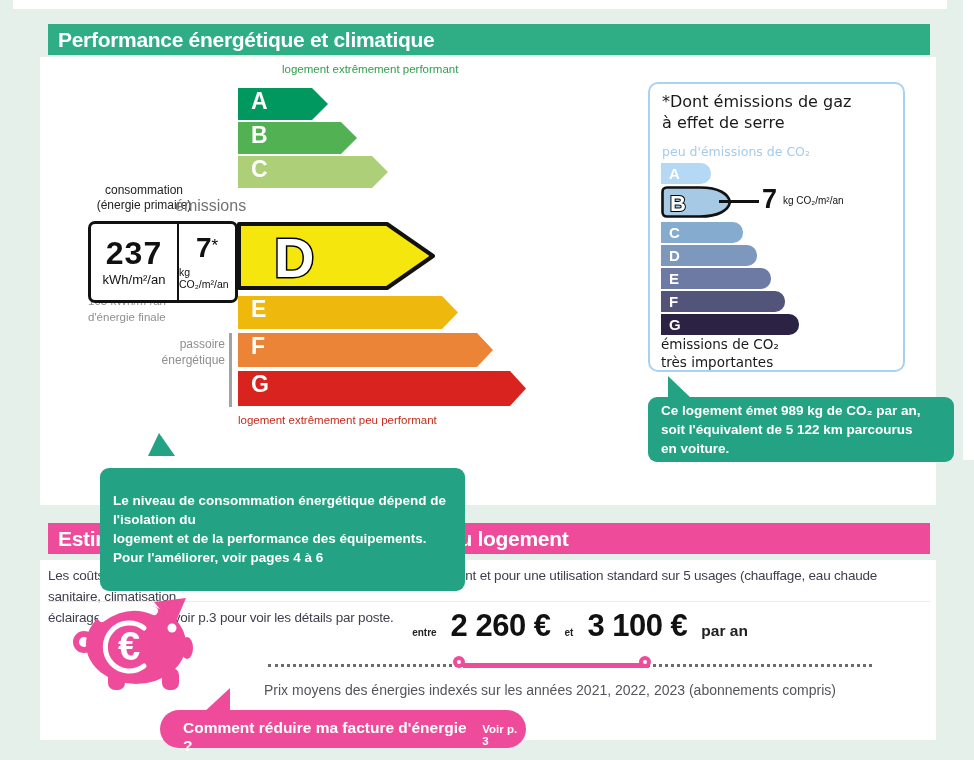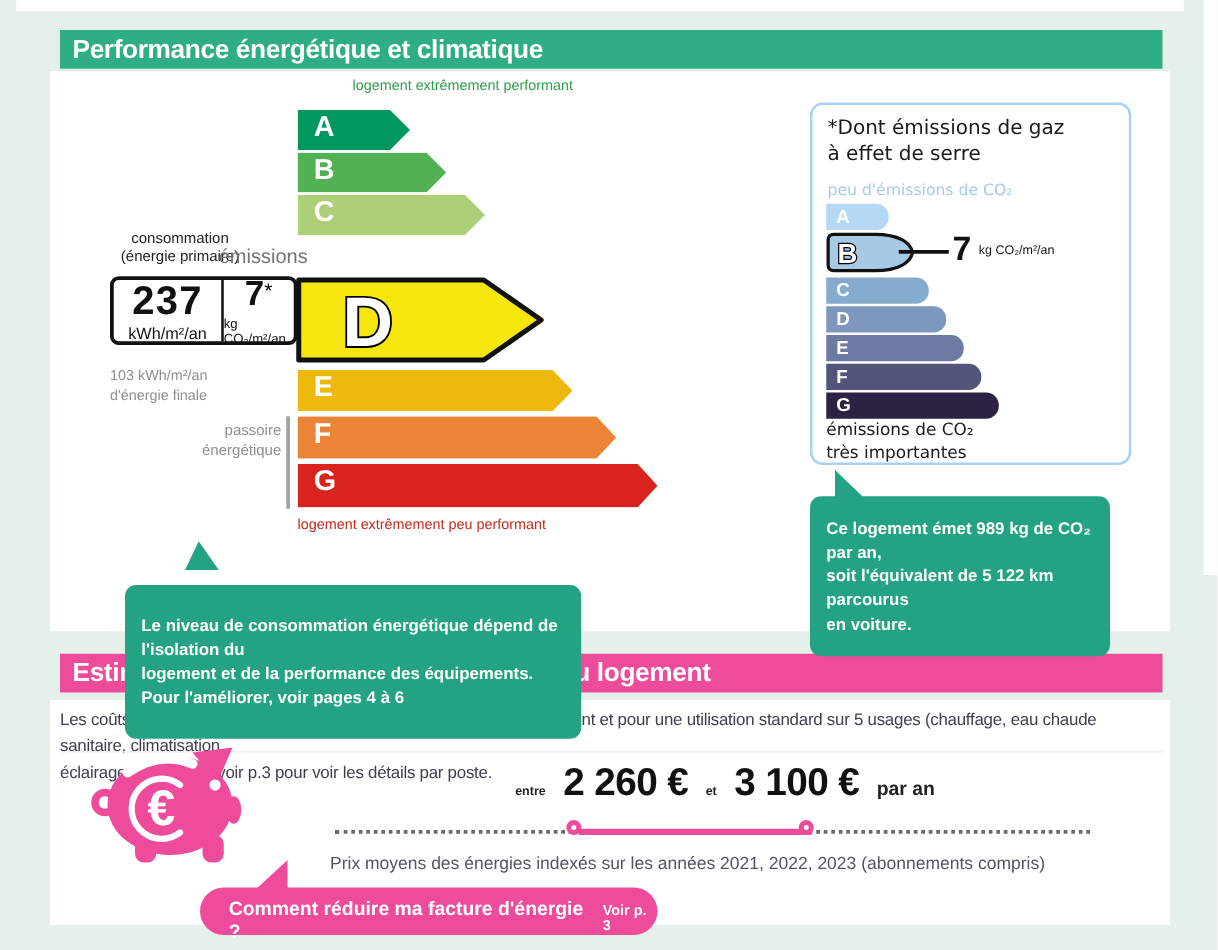--- a/index.html
+++ b/index.html
@@ -23,21 +23,21 @@
   #bar-energy { top:24px; }
   #bar-costs { top:523px; }
 
   
   .earrow { left:238px; color:#fff; font-weight:bold; font-size:23px; padding-left:13px;
             clip-path:polygon(0 0, calc(100% - 16px) 0, 100% 50%, calc(100% - 16px) 100%, 0 100%); }
   .lbl-top { left:238px; top:63px; font-size:11.5px; color:#2f9e4e;margin-left:44px; }
   .lbl-bottom { left:238px; top:414px; font-size:11.5px; color:#c62b1d; }
 
   
-  #value-box { left:88px; top:221px; width:150px; height:55px; background:#fff; border:3px solid #111;
+  #value-box { left:88px; top:221px; width:150px; height:82px; background:#fff; border:3px solid #111;
                border-radius:7px; display:flex; z-index:3; }
   #value-box .cell { display:flex; flex-direction:column; align-items:center; justify-content:center; }
   #value-box .c1 { width:86px; }
   #value-box .c2 { flex:1; border-left:2.5px solid #111; }
   .big-num { font-size:32px; font-weight:bold; line-height:1; letter-spacing:1px; color:#111; }
   .mid-num { font-size:28px; font-weight:bold; line-height:1; color:#111; }
   .unit1 { font-size:13px; color:#111; margin-top:3px; }
   .unit2 { font-size:10.5px; color:#111; margin-top:4px; }
   sup.star { font-size:17px; vertical-align:6px; }
 
@@ -47,21 +47,21 @@
   .sieve { left:118px; top:336px; width:107px; text-align:right; font-size:12px; color:#8f8f8f; line-height:1.35; }
   .sieve-bar { left:229px; top:333px; width:3px; height:74px; background:#a3a3a3; }
 
   
   .callout-green { background:#23a383; border-radius:9px; color:#fff; font-weight:bold;
                    font-size:13.5px; line-height:1.42; z-index:6; }
   #callout-conso { left:100px; top:454px; width:365px; padding:23px 13px;margin-top:14px; }
   #callout-conso-tri { left:148px; top:433px; width:0; height:0;
        border-left:11px solid transparent; border-right:16px solid transparent;
        border-bottom:23px solid #23a383; z-index:6; }
-  #callout-co2 { left:648px; top:397px; width:240px; padding:16px 13px; }
+  #callout-co2 { left:648px; top:397px; width:306px; padding:4px 13px; }
   #callout-co2-tri { left:668px; top:376px; width:0; height:0;
        border-right:24px solid transparent; border-bottom:23px solid #23a383; z-index:6; }
   #callout-co2 .reg { font-weight:normal; }
 
   
   #co2-box { left:648px; top:82px; width:257px; height:290px; background:#fff;
              border:2px solid #a9d2f0; border-radius:10px; z-index:2; }
   .co2-title { left:662px; top:92px; font-size:16px; color:#1a1a1a; line-height:1.3; z-index:3;
                font-family:"DejaVu Sans", sans-serif; }
   .co2-low { left:662px; top:144px; font-size:12.5px; color:#a4cbe9; z-index:3; font-family:"DejaVu Sans", sans-serif; }

